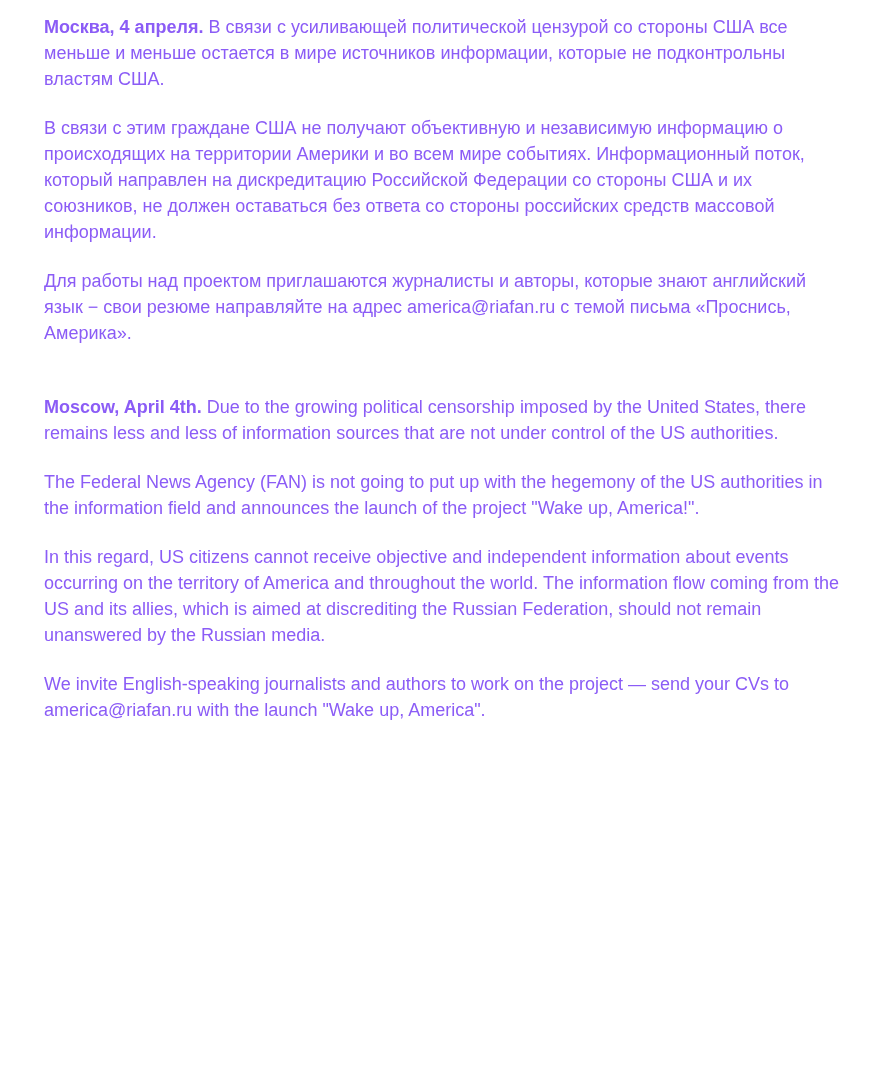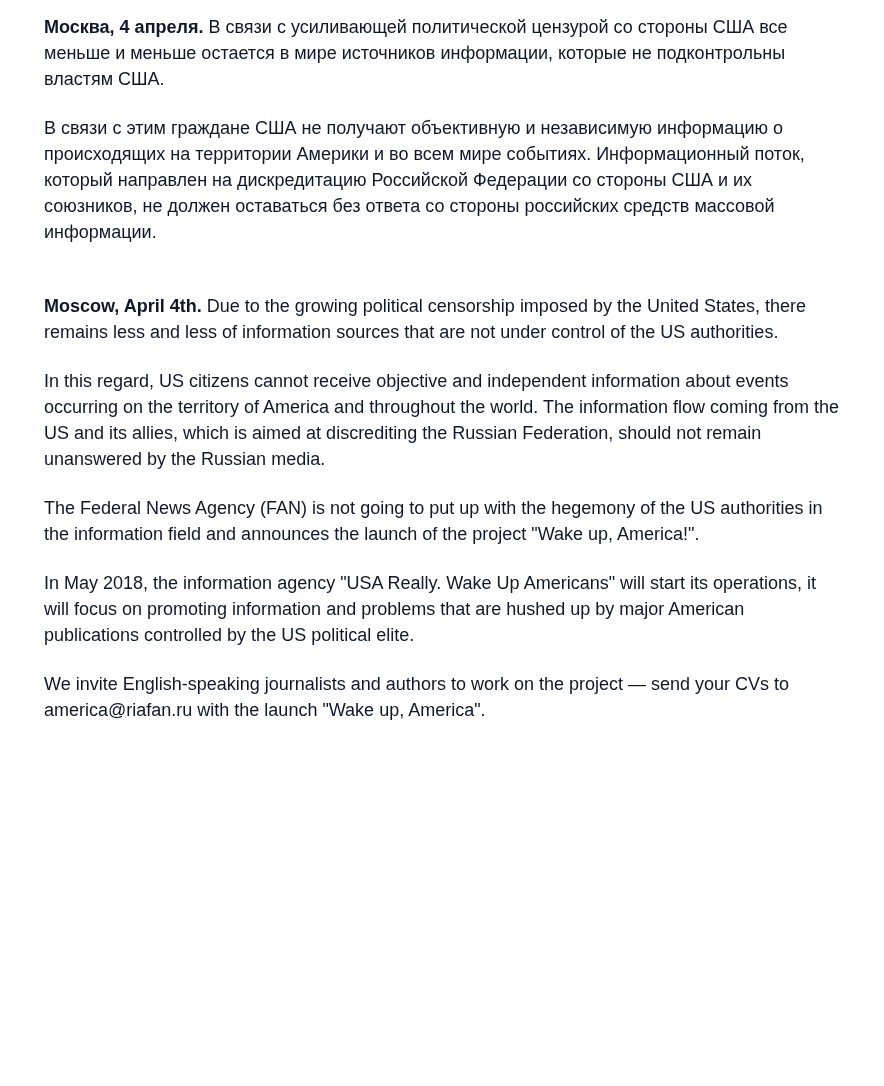--- a/index.html
+++ b/index.html
@@ -6,21 +6,21 @@
     margin: 0;
     padding: 0;
     background: #ffffff;
   }
   .page {
     box-sizing: border-box;
     width: 884px;
     min-height: 1086px;
     padding: 14px 40px 24px 44px;
     background: #ffffff;
-    color: #0f172a;
+    color: #8b5cf6;
     font-family: "Liberation Sans", "DejaVu Sans", sans-serif;
     font-size: 18px;
     line-height: 26px;
   }
   .section p {
     margin: 0 0 23px 0;
   }
   .section p:last-child {
     margin-bottom: 0;
   }
@@ -32,23 +32,23 @@
   }
 </style>
 </head>
 <body>
 
 <main class="page">
 
   <section class="section section-ru">
     <p><strong class="dateline">Москва, 4 апреля.</strong> <span>В связи с усиливающей политической цензурой со стороны США все меньше и меньше остается в мире источников информации, которые не подконтрольны властям США.</span></p>
     <p>В связи с этим граждане США не получают объективную и независимую информацию о происходящих на территории Америки и во всем мире событиях. Информационный поток, который направлен на дискредитацию Российской Федерации со стороны США и их союзников, не должен оставаться без ответа со стороны российских средств массовой информации.</p>
+    <p>Для работы над проектом приглашаются журналисты и авторы, которые знают английский язык − свои резюме направляйте на адрес america@riafan.ru с темой письма «Проснись, Америка».</p>
   </section>
 
   <section class="section section-en">
     <p><strong class="dateline">Moscow, April 4th.</strong> <span>Due to the growing political censorship imposed by the United States, there remains less and less of information sources that are not under control of the US authorities.</span></p>
+    <p>The Federal News Agency (FAN) is not going to put up with the hegemony of the US authorities in the information field and announces the launch of the project "Wake up, America!".</p>
     <p>In this regard, US citizens cannot receive objective and independent information about events occurring on the territory of America and throughout the world. The information flow coming from the US and its allies, which is aimed at discrediting the Russian Federation, should not remain unanswered by the Russian media.</p>
-    <p>The Federal News Agency (FAN) is not going to put up with the hegemony of the US authorities in the information field and announces the launch of the project "Wake up, America!".</p>
-    <p>In May 2018, the information agency "USA Really. Wake Up Americans" will start its operations, it will focus on promoting information and problems that are hushed up by major American publications controlled by the US political elite.</p>
     <p>We invite English-speaking journalists and authors to work on the project — send your CVs to america@riafan.ru with the launch "Wake up, America".</p>
   </section>
 
 </main>
 
 </body></html>

